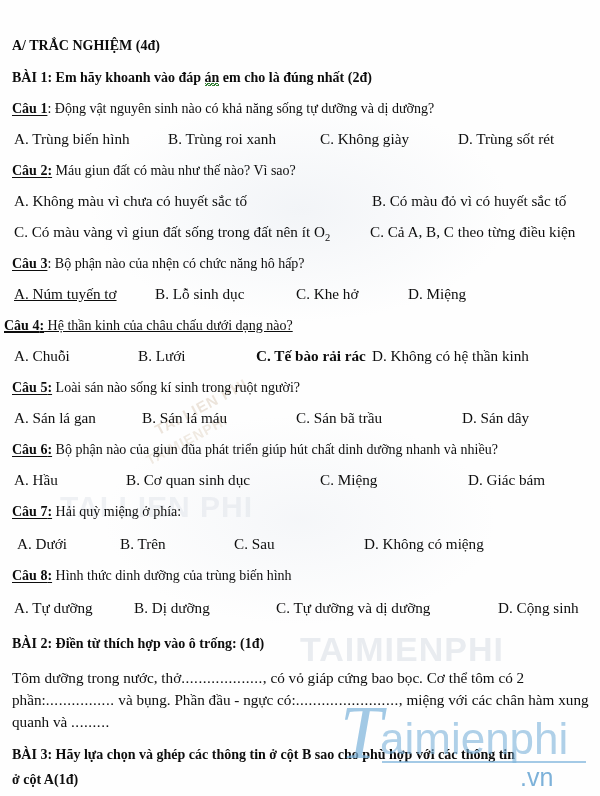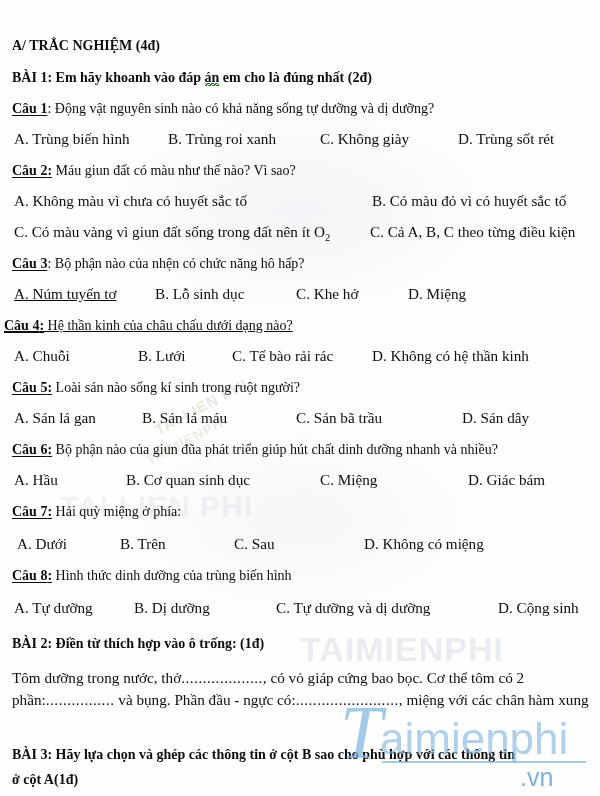--- a/index.html
+++ b/index.html
@@ -117,21 +117,21 @@
     <span class="opt" style="left:14px;text-decoration:underline;">A. Núm tuyến tơ</span>
     <span class="opt" style="left:155px;">B. Lỗ sinh dục</span>
     <span class="opt" style="left:296px;">C. Khe hở</span>
     <span class="opt" style="left:408px;">D. Miệng</span>
   </div>
 
   <div class="line" style="left:4px;top:316px;text-decoration:underline;"><span class="qlabel">Câu 4</span><span class="qlabel">:</span><span> Hệ thần kinh của châu chấu dưới dạng nào?</span></div>
   <div class="opts" style="top:347px;">
     <span class="opt" style="left:14px;">A. Chuỗi</span>
     <span class="opt" style="left:138px;">B. Lưới</span>
-    <span class="opt" style="left:232px;">C. Tế bào rải rác</span>
+    <span class="opt" style="left:256px;font-weight:bold;">C. Tế bào rải rác</span>
     <span class="opt" style="left:372px;">D. Không có hệ thần kinh</span>
   </div>
 
   <div class="line" style="left:12px;top:378px;"><span class="qlabel">Câu 5</span><span class="qlabel">:</span><span> Loài sán nào sống kí sinh trong ruột người?</span></div>
   <div class="opts" style="top:409px;">
     <span class="opt" style="left:14px;">A. Sán lá gan</span>
     <span class="opt" style="left:142px;">B. Sán lá máu</span>
     <span class="opt" style="left:296px;">C. Sán bã trầu</span>
     <span class="opt" style="left:462px;">D. Sán dây</span>
   </div>
@@ -159,20 +159,21 @@
     <span class="opt" style="left:276px;">C. Tự dưỡng và dị dưỡng</span>
     <span class="opt" style="left:498px;">D. Cộng sinh</span>
   </div>
 
   <div class="line sec" style="left:12px;top:634px;">BÀI 2: Điền từ thích hợp vào ô trống: (1đ)</div>
 
   <div class="fill" style="left:12px;top:667px;"><span>Tôm  dưỡng  trong  nước,  thở</span><span class="dots">...................</span><span>,  có  vỏ  giáp  cứng  bao  bọc.  Cơ  thể  tôm  có  2</span></div>
 
   <div class="fill" style="left:12px;top:689px;"><span>phần:</span><span class="dots">................</span><span> và bụng. Phần đầu - ngực có:</span><span class="dots">........................</span><span>, miệng với các chân hàm xung</span></div>
 
+  <div class="fill" style="left:12px;top:711px;"><span>quanh và </span><span class="dots">.........</span></div>
 
   <div class="line sec" style="left:12px;top:745px;">BÀI 3: Hãy lựa chọn và ghép các thông tin ở cột B sao cho phù hợp với các thông tin</div>
   <div class="line sec" style="left:12px;top:770px;">ở cột A(1đ)</div>
 
 </div>
 
 <div class="wm">
   <svg width="268" height="88" viewBox="0 0 268 88" xmlns="http://www.w3.org/2000/svg" aria-hidden="true">
     <g id="wm-g">
       <text id="wm-initial" x="4" y="56" font-family="Liberation Serif, serif" font-size="76" font-style="italic" fill="#7fb5dc" opacity="0.72">T</text>

